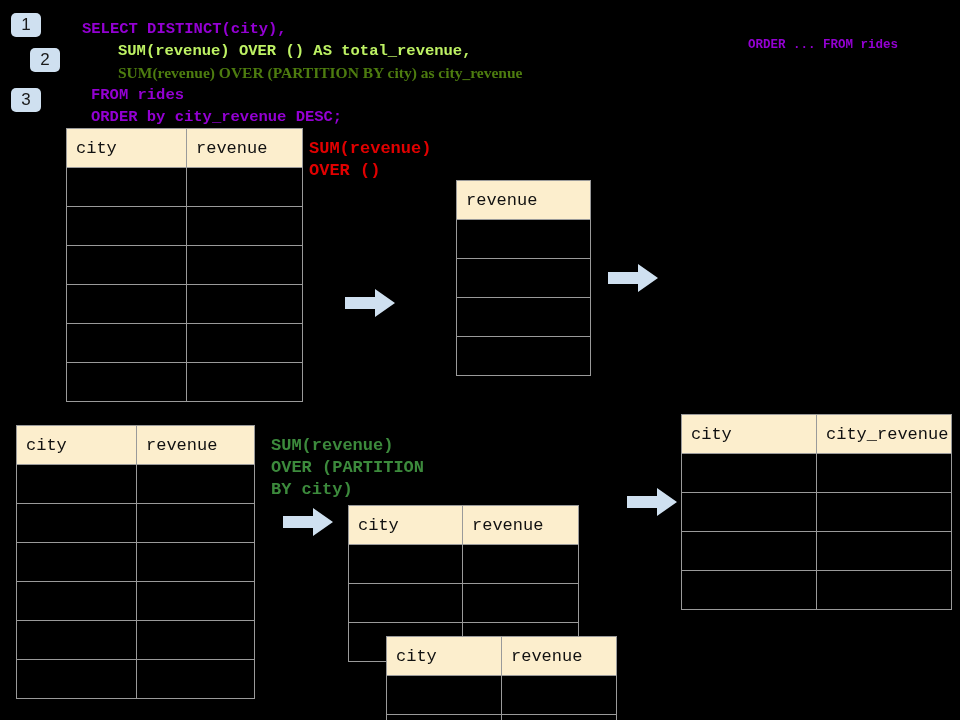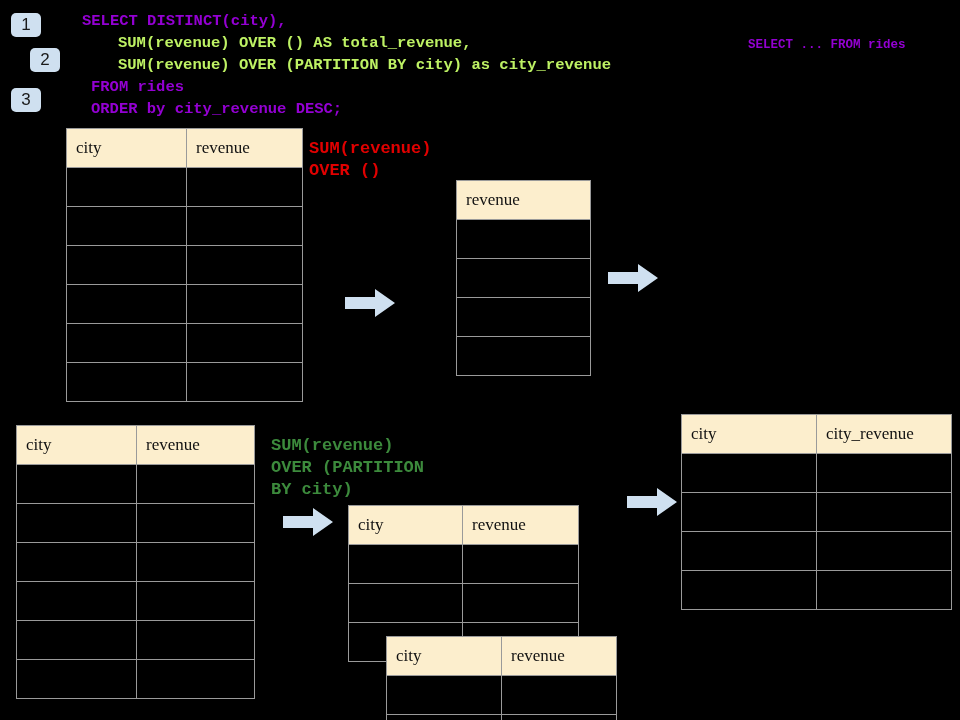--- a/index.html
+++ b/index.html
@@ -21,24 +21,25 @@
     width:30px;height:24px;
   }
   
   .sql{
     position:absolute;
     font-family:"Liberation Mono", monospace;
     font-weight:bold;
     font-size:15.5px;
     line-height:22px;
     white-space:pre;
+    margin-top:8px;
   }
   .sql .pur{color:#9400d3;}
   .sql .red{color:#bef264;}
-  .sql .grn{color:#bef264;}
+  .sql .grn{color:#4d7c0f;font-family:Liberation Serif, serif;}
 
   .sidenote{
     position:absolute;
     font-family:"Liberation Mono", monospace;
     font-weight:bold;
     font-size:12.5px;
     line-height:19px;
     color:#9400d3;
     white-space:pre;
     width:160px;
@@ -66,21 +67,21 @@
   .tbl td{
     border:1px solid #9a9a9a;
     background:#000;
     height:38px;
     padding:0;
   }
   .tbl th{
     border:1px solid #9a9a9a;
     background:#fceecd;
     color:#111;
-    font-family:Liberation Serif, serif;
+    font-family:Liberation Mono, monospace;
     font-weight:normal;
     font-size:17px;
     text-align:left;
     padding:0 0 0 9px;
     height:38px;
   }
 
   
   .arrow{position:absolute;}
 </style>
@@ -88,21 +89,21 @@
 <body>
 
 <div id="badges-layer">
     <div class="badge" style="left: 11px; top: 13px;">1</div>
     <div class="badge" style="left: 30px; top: 48px;">2</div>
     <div class="badge" style="left: 11px; top: 88px;">3</div>
   </div>
 
 <div class="sql" id="sql-block" style="left:82px;top:10px;"><div class="pur" style="padding-left: 0px;">SELECT DISTINCT(city),</div><div class="red" style="padding-left: 36px;">SUM(revenue) OVER () AS total_revenue,</div><div class="grn" style="padding-left: 36px;">SUM(revenue) OVER (PARTITION BY city) as city_revenue</div><div class="pur" style="padding-left: 9px;">FROM rides</div><div class="pur" style="padding-left: 9px;">ORDER by city_revenue DESC;</div></div>
 
-<div class="sidenote" id="sidenote" style="left: 748px; top: 36px; color: rgb(148, 0, 211);">SELECT ... FROM rides</div>
+<div class="sidenote" id="sidenote" style="left: 748px; top: 36px; color: rgb(148, 0, 211);">ORDER ... FROM rides</div>
 
 <div id="annotations-layer">
     <div class="annot red" style="left: 309px; top: 138px;">SUM(revenue)
 OVER ()</div>
     <div class="annot grn" style="left: 271px; top: 435px;">SUM(revenue)
 OVER (PARTITION
 BY city)</div>
   </div>
 
 <div id="tables-layer">

